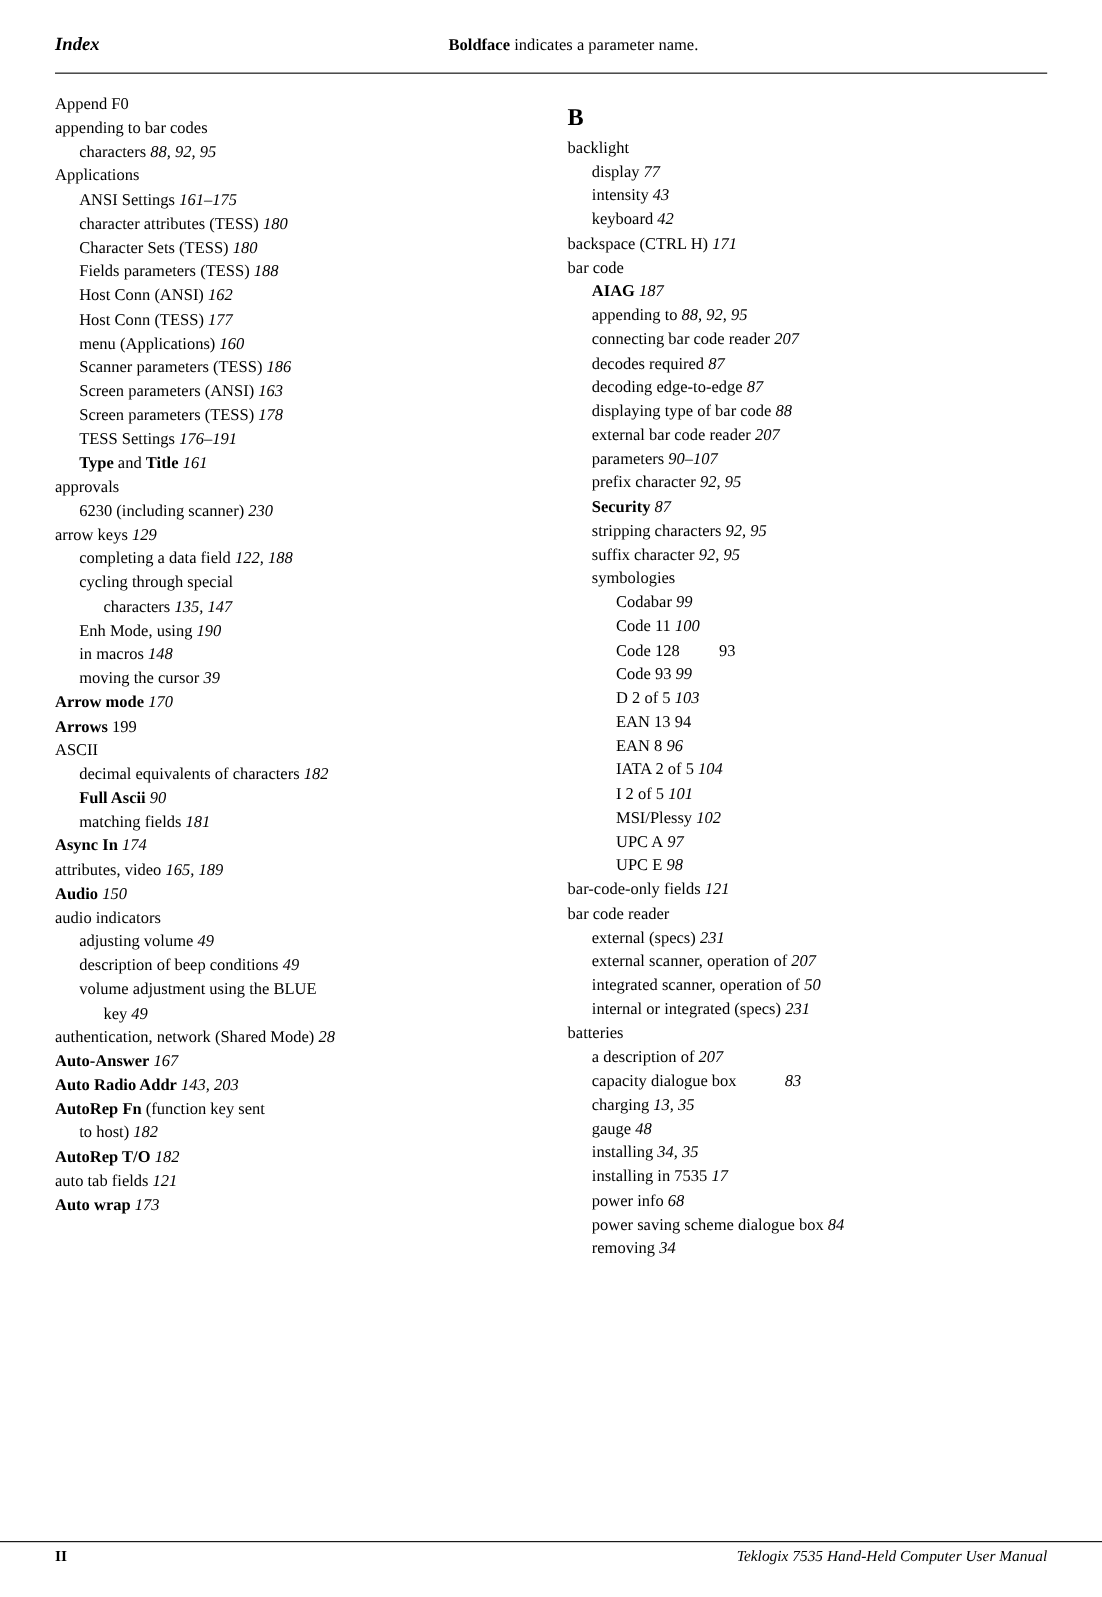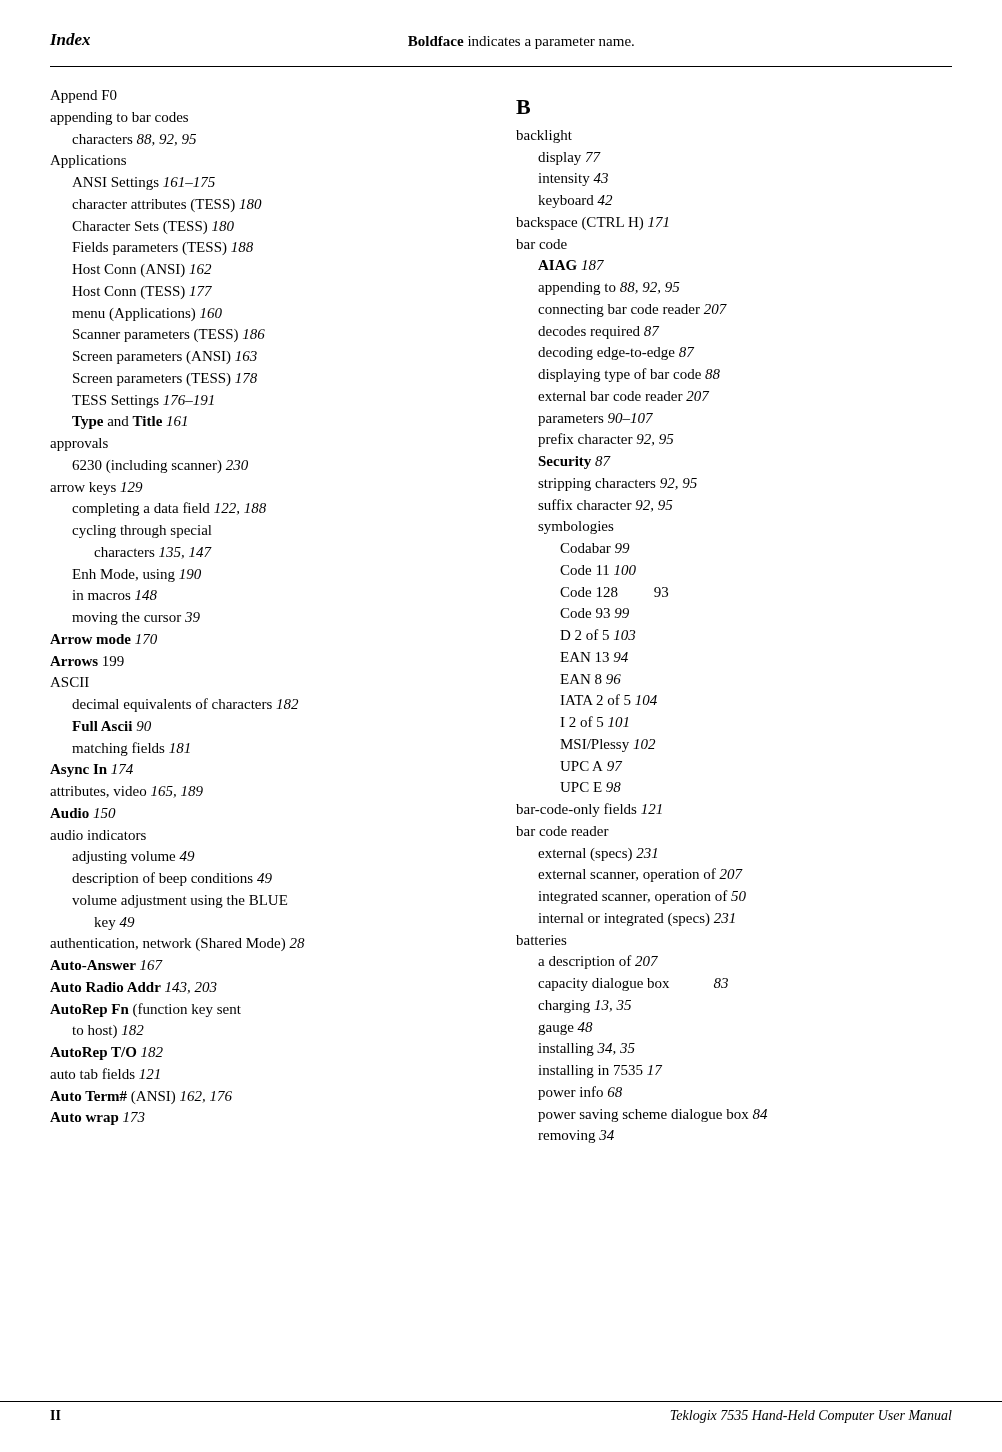--- a/index.html
+++ b/index.html
@@ -139,21 +139,20 @@
         <div class="index-entry indent1"><span>description of beep conditions</span><span style="font-style: italic;">&nbsp;49</span></div>
         <div class="index-entry indent1"><span>volume adjustment using the BLUE</span></div>
         <div class="index-entry indent2"><span>key</span><span style="font-style: italic;">&nbsp;49</span></div>
         <div class="index-entry"><span>authentication, network (Shared Mode)</span><span style="font-style: italic;">&nbsp;28</span></div>
         <div class="index-entry"><span style="font-weight: bold;">Auto-Answer</span><span style="font-style: italic;">&nbsp;167</span></div>
         <div class="index-entry"><span style="font-weight: bold;">Auto Radio Addr</span><span style="font-style: italic;">&nbsp;143, 203</span></div>
         <div class="index-entry"><span style="font-weight: bold;">AutoRep Fn</span><span> (function key sent</span></div>
         <div class="index-entry indent1"><span>to host)</span><span style="font-style: italic;">&nbsp;182</span></div>
         <div class="index-entry"><span style="font-weight: bold;">AutoRep T/O</span><span style="font-style: italic;">&nbsp;182</span></div>
         <div class="index-entry"><span>auto tab fields</span><span style="font-style: italic;">&nbsp;121</span></div>
-        <div class="index-entry"><span style="font-weight: bold;">Auto Term#</span><span> (ANSI)</span><span style="font-style: italic;">&nbsp;162, 176</span></div>
         <div class="index-entry"><span style="font-weight: bold;">Auto wrap</span><span style="font-style: italic;">&nbsp;173</span></div>
       </div>
 
     <div class="col-right" id="col-right-container">
     <div class="index-entry section-letter">B</div>
         <div class="index-entry"><span>backlight</span></div>
         <div class="index-entry indent1"><span>display</span><span style="font-style: italic;">&nbsp;77</span></div>
         <div class="index-entry indent1"><span>intensity</span><span style="font-style: italic;">&nbsp;43</span></div>
         <div class="index-entry indent1"><span>keyboard</span><span style="font-style: italic;">&nbsp;42</span></div>
         <div class="index-entry"><span>backspace (CTRL H)</span><span style="font-style: italic;">&nbsp;171</span></div>
@@ -169,21 +168,21 @@
         <div class="index-entry indent1"><span>prefix character</span><span style="font-style: italic;">&nbsp;92, 95</span></div>
         <div class="index-entry indent1"><span style="font-weight: bold;">Security</span><span style="font-style: italic;">&nbsp;87</span></div>
         <div class="index-entry indent1"><span>stripping characters</span><span style="font-style: italic;">&nbsp;92, 95</span></div>
         <div class="index-entry indent1"><span>suffix character</span><span style="font-style: italic;">&nbsp;92, 95</span></div>
         <div class="index-entry indent1"><span>symbologies</span></div>
         <div class="index-entry indent2"><span>Codabar</span><span style="font-style: italic;">&nbsp;99</span></div>
         <div class="index-entry indent2"><span>Code 11</span><span style="font-style: italic;">&nbsp;100</span></div>
         <div class="index-entry indent2"><span>Code 128</span><span style=" margin-left: 32px;">&nbsp;93</span></div>
         <div class="index-entry indent2"><span>Code 93</span><span style="font-style: italic;">&nbsp;99</span></div>
         <div class="index-entry indent2"><span>D 2 of 5</span><span style="font-style: italic;">&nbsp;103</span></div>
-        <div class="index-entry indent2"><span>EAN 13</span><span style="font-style: italic; margin-top: 33px;">&nbsp;94</span></div>
+        <div class="index-entry indent2"><span>EAN 13</span><span style=" margin-top: 33px;">&nbsp;94</span></div>
         <div class="index-entry indent2"><span>EAN 8</span><span style="font-style: italic;">&nbsp;96</span></div>
         <div class="index-entry indent2"><span>IATA 2 of 5</span><span style="font-style: italic;">&nbsp;104</span></div>
         <div class="index-entry indent2"><span>I 2 of 5</span><span style="font-style: italic;">&nbsp;101</span></div>
         <div class="index-entry indent2"><span>MSI/Plessy</span><span style="font-style: italic;">&nbsp;102</span></div>
         <div class="index-entry indent2"><span>UPC A</span><span style="font-style: italic;">&nbsp;97</span></div>
         <div class="index-entry indent2"><span>UPC E</span><span style="font-style: italic;">&nbsp;98</span></div>
         <div class="index-entry"><span>bar-code-only fields</span><span style="font-style: italic;">&nbsp;121</span></div>
         <div class="index-entry"><span>bar code reader</span></div>
         <div class="index-entry indent1"><span>external (specs)</span><span style="font-style: italic;">&nbsp;231</span></div>
         <div class="index-entry indent1"><span>external scanner, operation of</span><span style="font-style: italic;">&nbsp;207</span></div>

